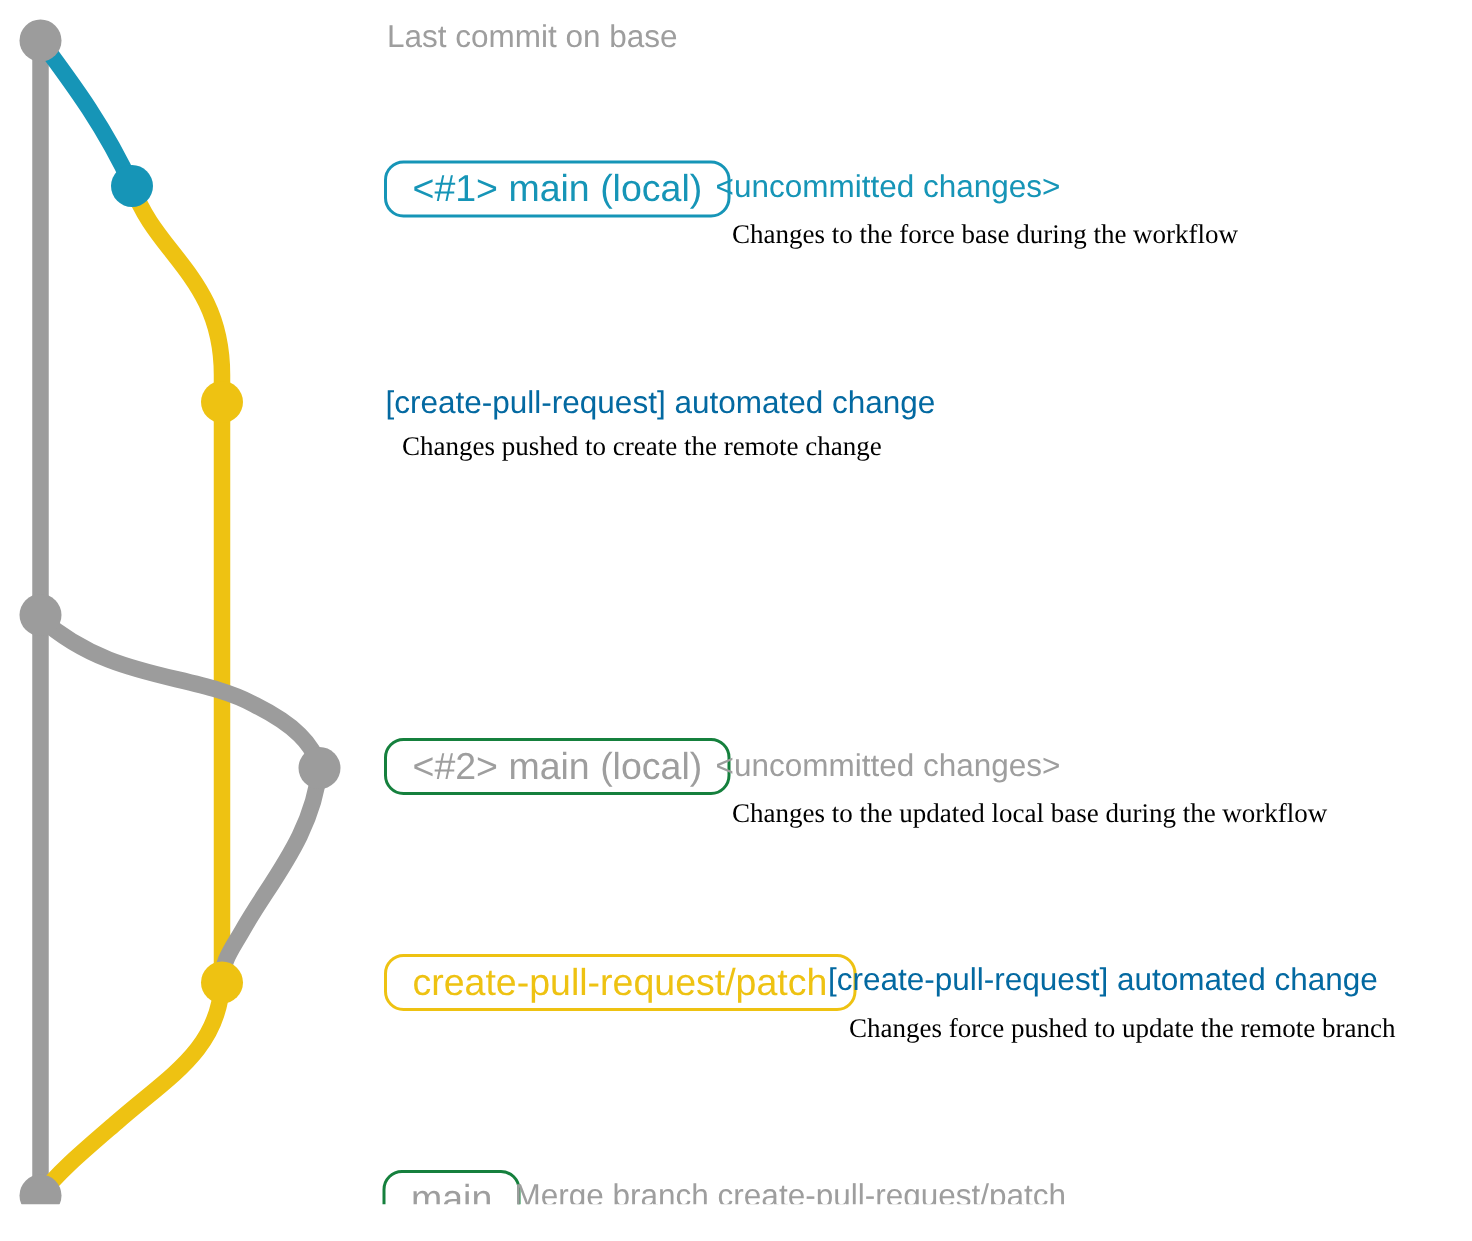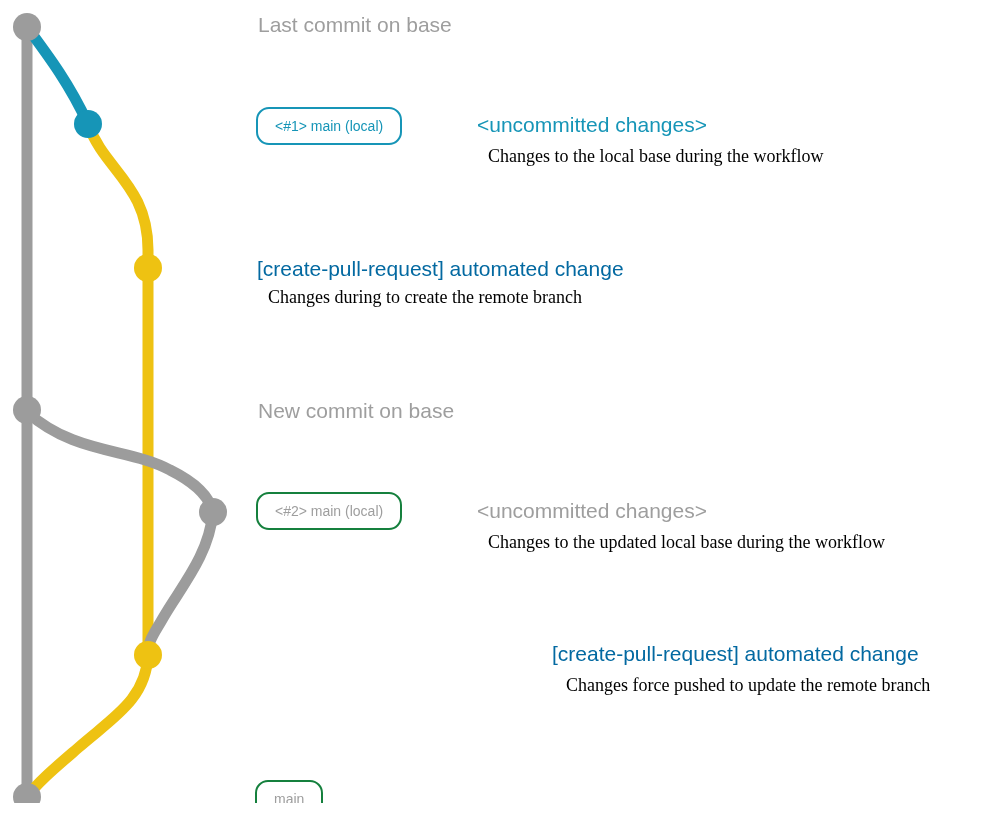--- a/index.html
+++ b/index.html
@@ -43,21 +43,21 @@
     font-size: 18px;
   }
   .pill {
     position: absolute;
     display: inline-flex;
     align-items: center;
     justify-content: center;
     border-radius: 13px;
     padding: 0 17px;
     height: 38px;
-    font-size: 14px;
+    font-size: 25px;
     box-sizing: border-box;
     background: #ffffff;
   }
   .pill-blue   { border: 2px solid #1695b7; color: #1695b7; }
   .pill-gray   { border: 2px solid #15803d; color: #9e9e9e; }
   .pill-yellow { border: 2px solid #eec212; color: #eec212; }
 </style>
 </head>
 <body>
 
@@ -85,29 +85,30 @@
     <circle cx="27" cy="410" r="14" fill="#9c9c9c"></circle>
     <circle cx="213" cy="512" r="14" fill="#9c9c9c"></circle>
     <circle cx="148" cy="655" r="14" fill="#eec212"></circle>
     <circle cx="27" cy="797" r="14" fill="#9c9c9c"></circle>
   </svg>
 
   <div class="txt sans-gray" style="left:258px; top:12px;">Last commit on base</div>
 
   <div class="pill pill-blue" style="left:256px; top:107px;">&lt;#1&gt; main (local)</div>
   <div class="txt sans-blue" style="left:477px; top:112px;">&lt;uncommitted changes&gt;</div>
-  <div class="txt serif-black" style="left:488px; top:146px;">Changes to the local base during the workflow</div>
+  <div class="txt serif-black" style="left:488px; top:146px;">Changes to the force base during the workflow</div>
 
   <div class="txt sans-yellow" style="left:257px; top:256px;">[create-pull-request] automated change</div>
-  <div class="txt serif-black" style="left:268px; top:287px;">Changes during to create the remote branch</div>
+  <div class="txt serif-black" style="left:268px; top:287px;">Changes pushed to create the remote change</div>
 
-  <div class="txt sans-gray" style="left:258px; top:398px;">New commit on base</div>
 
   <div class="pill pill-gray" style="left:256px; top:492px;">&lt;#2&gt; main (local)</div>
   <div class="txt sans-gray" style="left:477px; top:498px;">&lt;uncommitted changes&gt;</div>
   <div class="txt serif-black" style="left:488px; top:532px;text-align:right;">Changes to the updated local base during the workflow</div>
 
+  <div class="pill pill-yellow" style="left:256px; top:636px;">create-pull-request/patch</div>
   <div class="txt sans-yellow" style="left:552px; top:641px;">[create-pull-request] automated change</div>
   <div class="txt serif-black" style="left:566px; top:675px;">Changes force pushed to update the remote branch</div>
 
   <div class="pill pill-gray" style="left:255px; top:780px;">main</div>
+  <div class="txt sans-gray" style="left:343px; top:785px;">Merge branch create-pull-request/patch</div>
 
 </div>
 
 </body></html>

